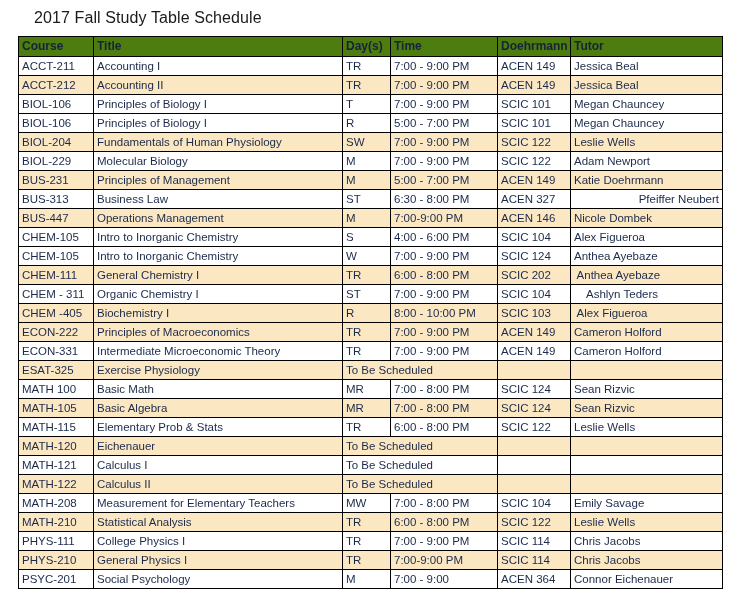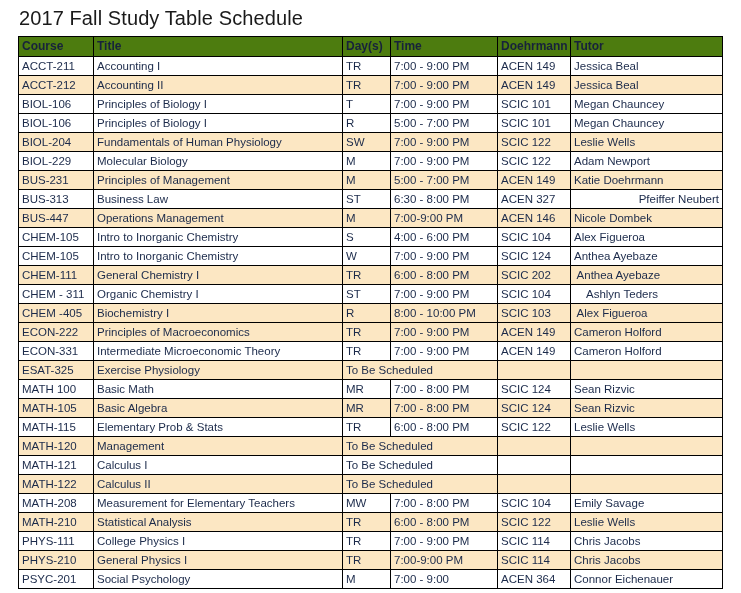--- a/index.html
+++ b/index.html
@@ -12,23 +12,23 @@
     overflow: hidden;
   }
   #page {
     position: relative;
     width: 741px;
     height: 593px;
     background: #ffffff;
   }
   #page-title {
     position: absolute;
-    left: 19px;
+    left: 34px;
     top: 6px;
-    font-size: 20px;
+    font-size: 16px;
     line-height: 24px;
     color: #1a1a1a;
     letter-spacing: 0.1px;
     white-space: nowrap;
   }
   #schedule-table-wrap {
     position: absolute;
     left: 18px;
     top: 36px;
     width: 704px;
@@ -252,21 +252,21 @@
           <tr class="plain">
             <td>MATH-115</td>
             <td>Elementary Prob &amp; Stats</td>
             <td>TR</td>
             <td>6:00 - 8:00 PM</td>
             <td>SCIC 122</td>
             <td style="white-space: pre;">Leslie Wells</td>
           </tr>
           <tr class="alt">
             <td>MATH-120</td>
-            <td>Management</td>
+            <td>Eichenauer</td>
             <td class="tbs" colspan="2">To Be Scheduled</td>
             <td class="blank-loc">&nbsp;</td>
             <td class="blank-tutor">&nbsp;</td>
           </tr>
           <tr class="plain">
             <td>MATH-121</td>
             <td>Calculus I</td>
             <td class="tbs" colspan="2">To Be Scheduled</td>
             <td class="blank-loc">&nbsp;</td>
             <td class="blank-tutor">&nbsp;</td>

